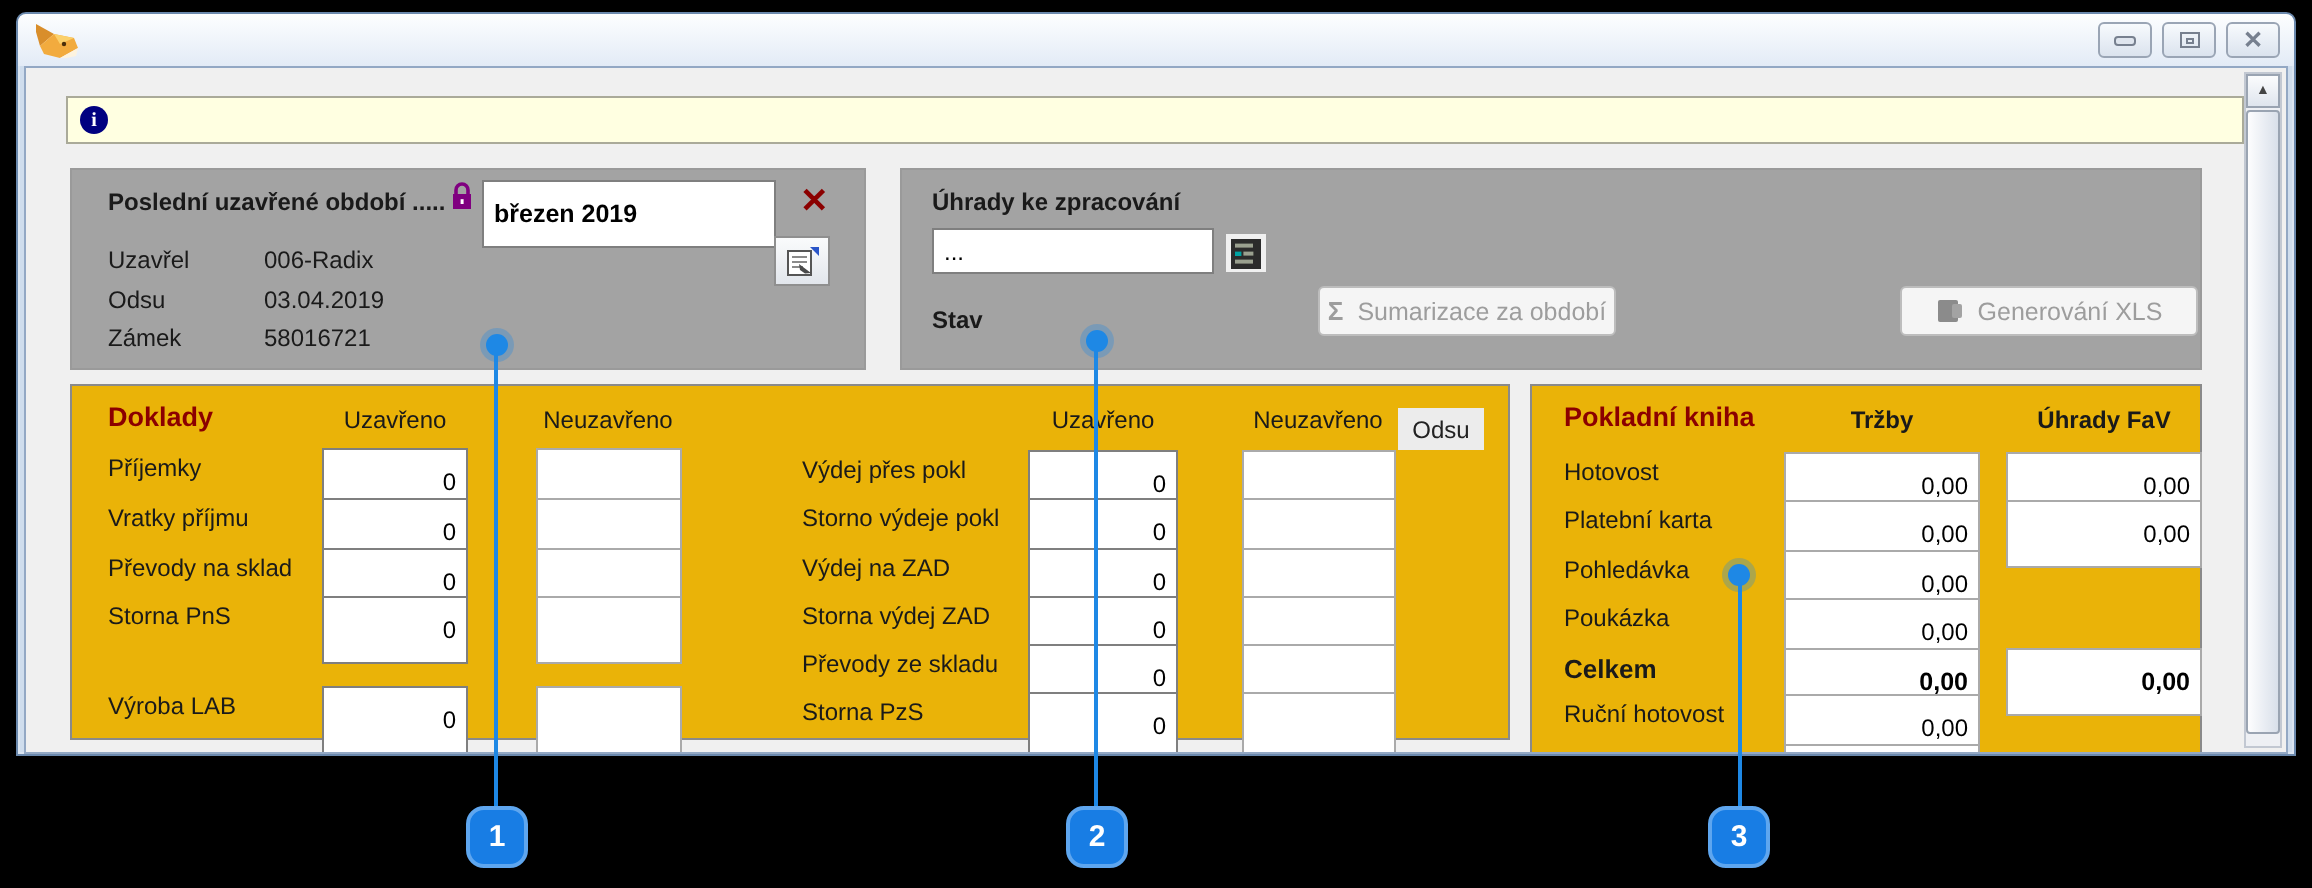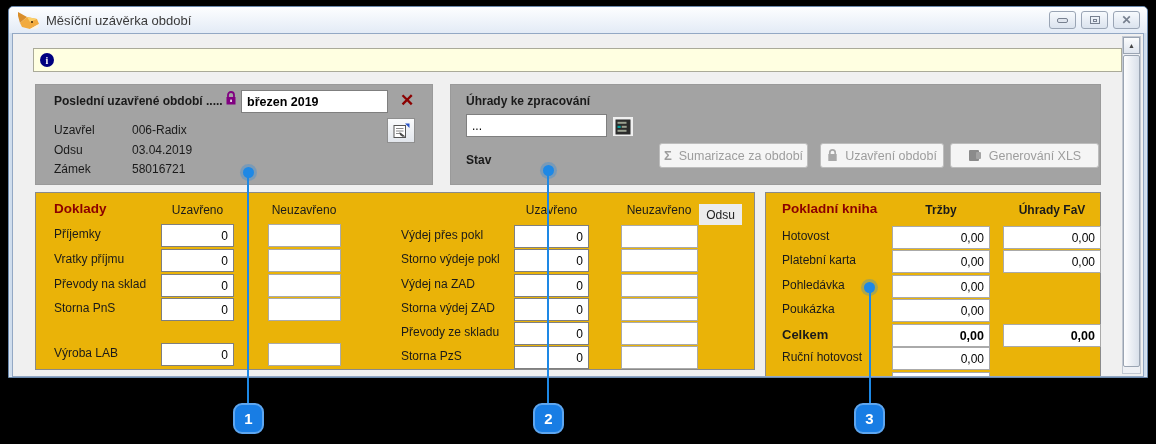--- a/index.html
+++ b/index.html
@@ -61,21 +61,21 @@
   .groupbox { position: absolute; border: 1px solid #9a9a9a; background: #a3a3a3; }
   .panel    { position: absolute; border: 1px solid #8a8a8a; background: #eab308; }
   .lbl  { position: absolute; white-space: nowrap; }
   .bold { font-weight: bold; }
   .maroon { color: #8b0000; font-weight: bold; font-size: 13.5px; }
   .center { text-align: center; }
   
   .tbox {
     position: absolute; background: #fff; border: 1px solid #7f7f7f;
     font-family: "Liberation Sans", sans-serif; font-size: 12px;
-    padding: 0 5px; height: 23px;
+    padding: 0 5px; height: 34px;
   }
   .num { text-align: right; }
   .empty { border-color: #aaaaaa; }
   .boldval { font-weight: bold; font-size: 12.5px; }
   
   .dbtn {
     position: absolute; height: 25px;
     background: #f5f5f5; border: 1px solid #bdbdbd; border-radius: 3px;
     color: #9d9d9d; font-size: 12.5px;
     display: flex; align-items: center; justify-content: center; gap: 7px;
@@ -125,21 +125,20 @@
 <div class="win">
 
   <div class="titlebar">
     <svg width="24" height="19" viewBox="0 0 24 19">
       <polygon points="2,1 11,6 4,12 2,5" fill="#d98e2b"></polygon>
       <polygon points="4,12 11,6 21,8 23,13 14,18 6,16" fill="#f2ab3e"></polygon>
       <polygon points="11,6 21,8 14,11" fill="#fbd06a"></polygon>
       <polygon points="14,18 23,13 22,17 17,18" fill="#fdf3df"></polygon>
       <circle cx="16" cy="11" r="1.1" fill="#4a2f0b"></circle>
     </svg>
-    <span class="title-text">Měsíční uzávěrka období</span>
     <div class="winbtns">
       <div class="winbtn">
           <span class="glyph-min"></span>
         </div>
       <div class="winbtn">
           <span class="glyph-max">
             <i></i>
           </span>
         </div>
       <div class="winbtn">
@@ -200,27 +199,20 @@
           <rect x="6.7" y="6.8" width="5" height="2" fill="#9aa08f"></rect>
           <rect x="2.5" y="10.8" width="9" height="2" fill="#9aa08f"></rect>
         </svg>
       </div>
       <span class="lbl bold" style="left:15px; top:68px;">Stav</span>
 
       <div class="dbtn" style="left:208px; top:58px; width:149px;">
         <span style="font-weight:bold; font-size:13px;">Σ</span>
         <span>Sumarizace za období</span>
       </div>
-      <div class="dbtn" style="left:369px; top:58px; width:124px;">
-        <svg width="11" height="13" viewBox="0 0 11 13">
-          <path d="M2.8 5 V3.6 a2.7 2.7 0 0 1 5.4 0 V5" fill="none" stroke="#a8a8a8" stroke-width="1.7"></path>
-          <rect x="1.3" y="5" width="8.4" height="7" fill="#a8a8a8"></rect>
-        </svg>
-        <span>Uzavření období</span>
-      </div>
       <div class="dbtn" style="left:499px; top:58px; width:149px;">
         <svg width="14" height="13" viewBox="0 0 14 13">
           <rect x="1" y="1" width="10" height="11" rx="1" fill="#8b8b8b"></rect>
           <rect x="8" y="3" width="5" height="7" rx="1" fill="#a3a3a3"></rect>
         </svg>
         <span>Generování XLS</span>
       </div>
     </div>
 
     <div class="panel" style="left:22px; top:158px; width:720px; height:178px;">

